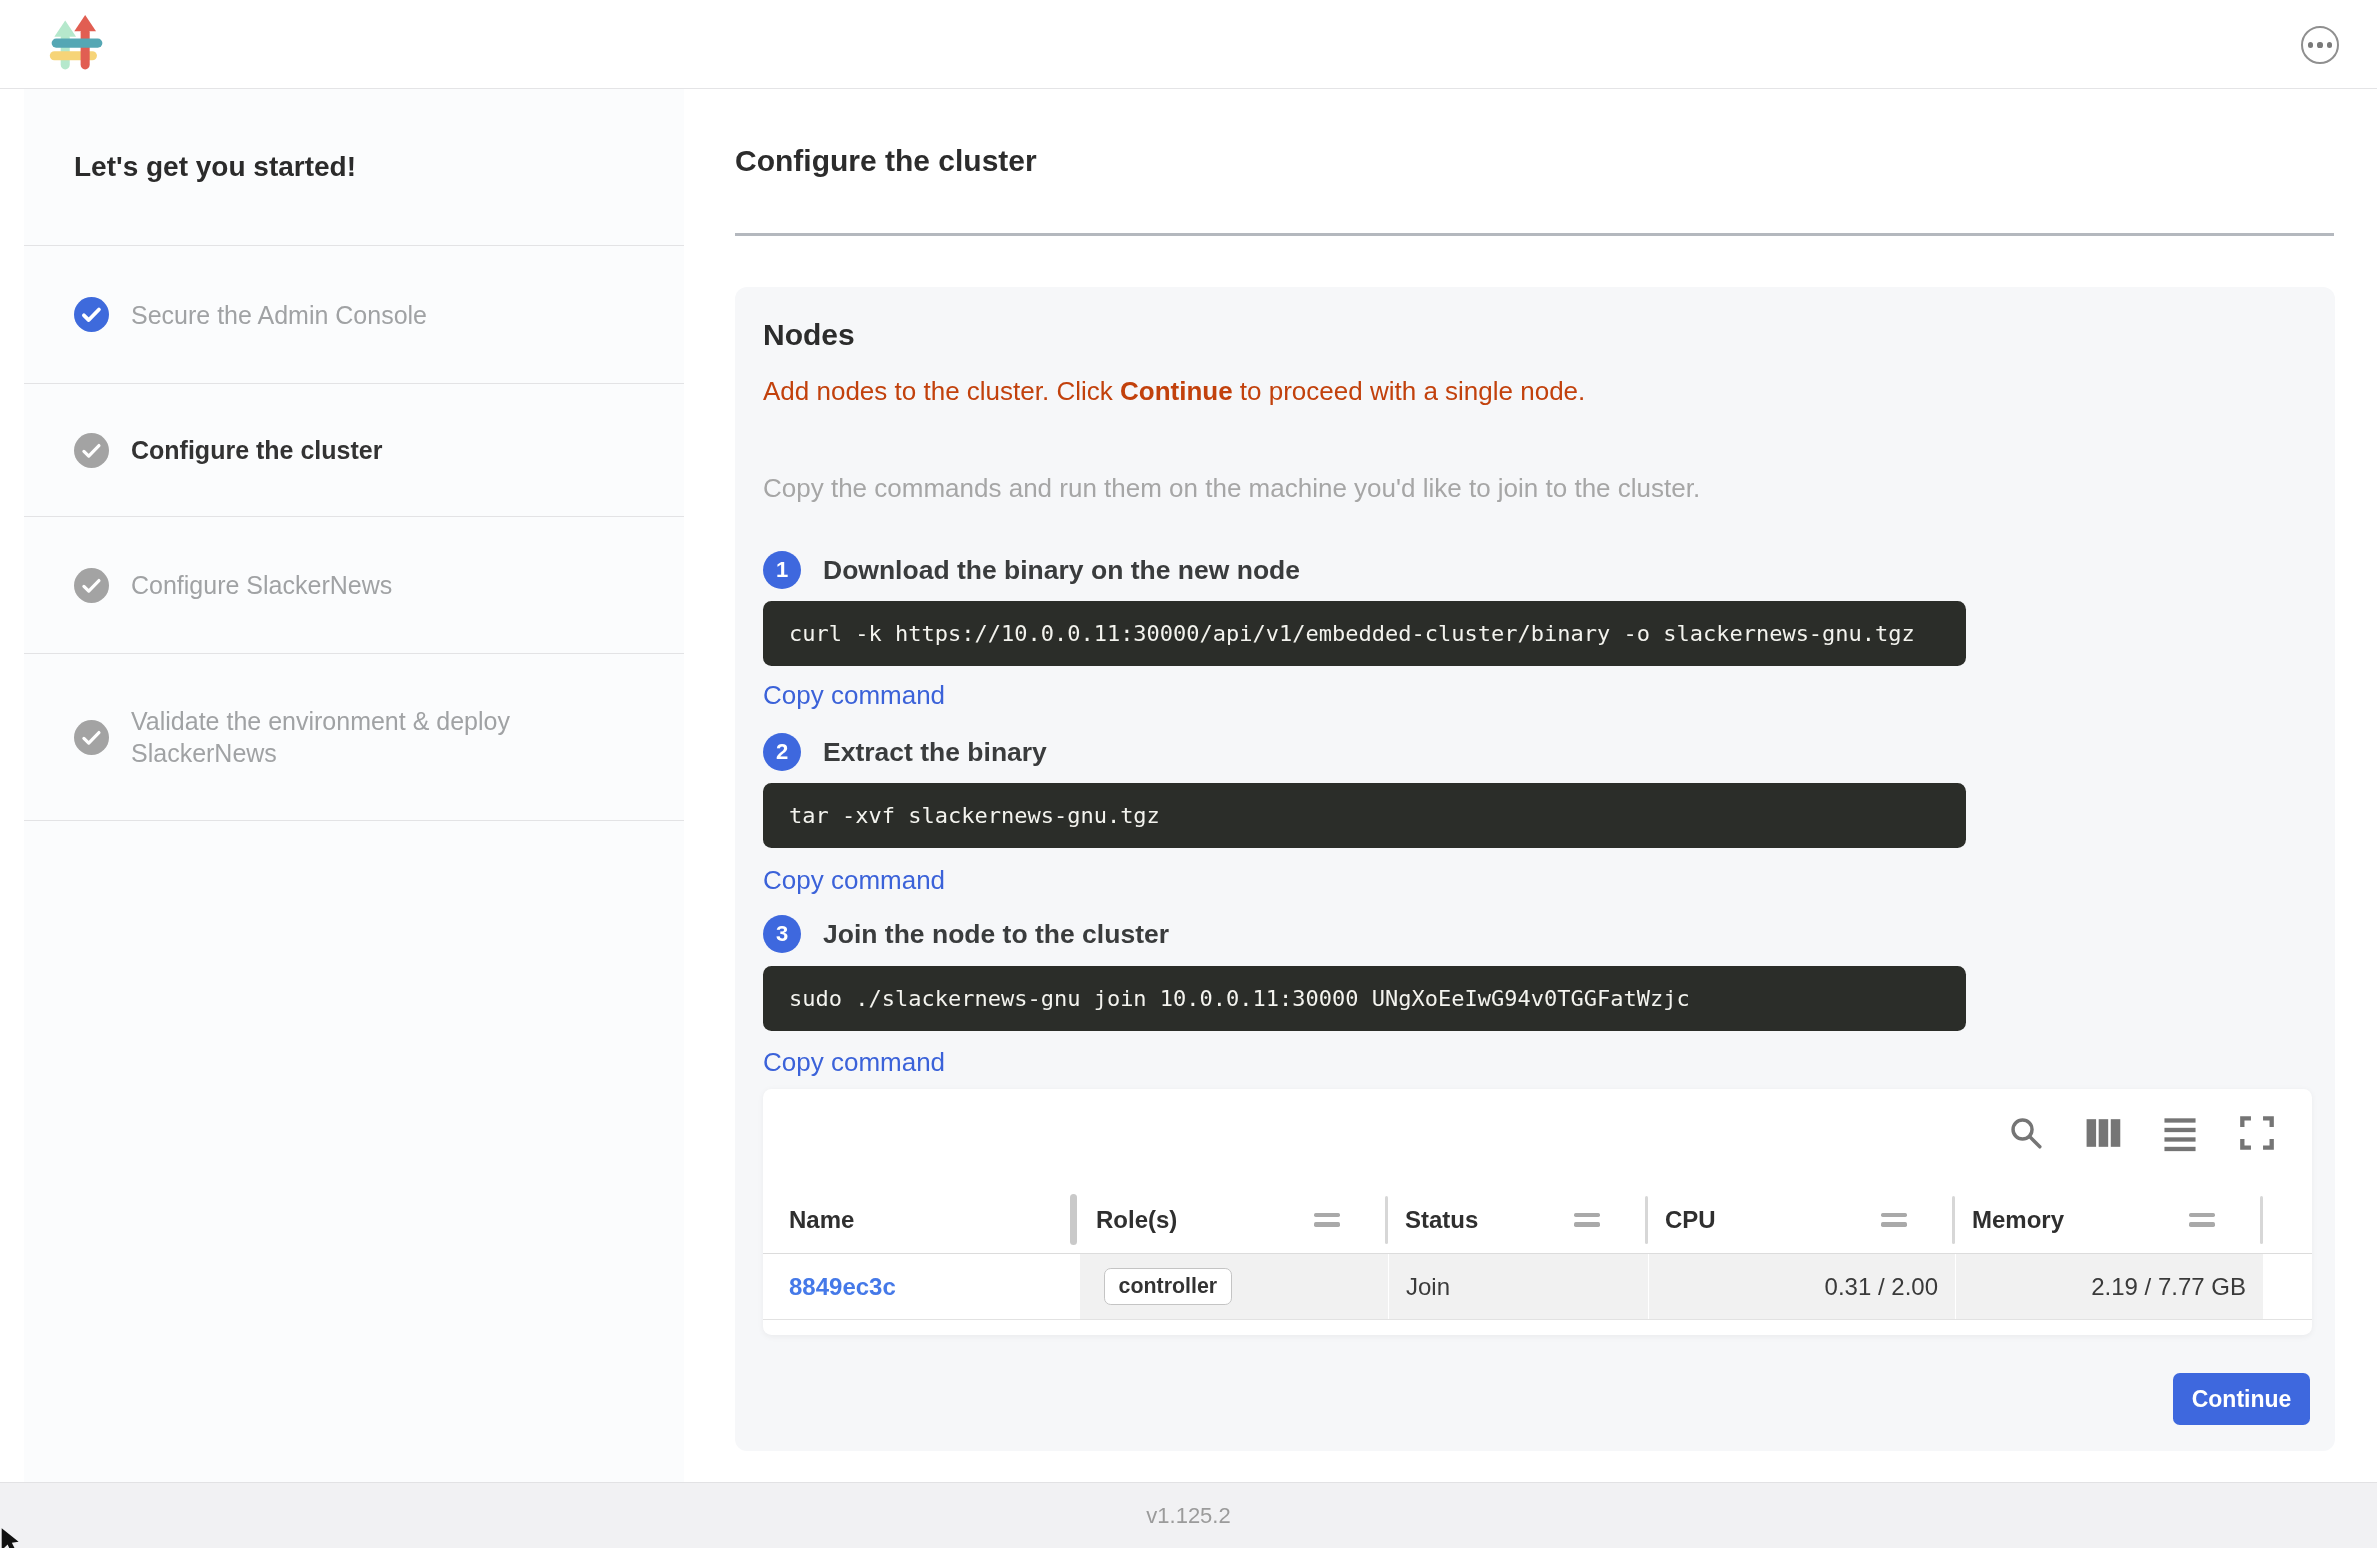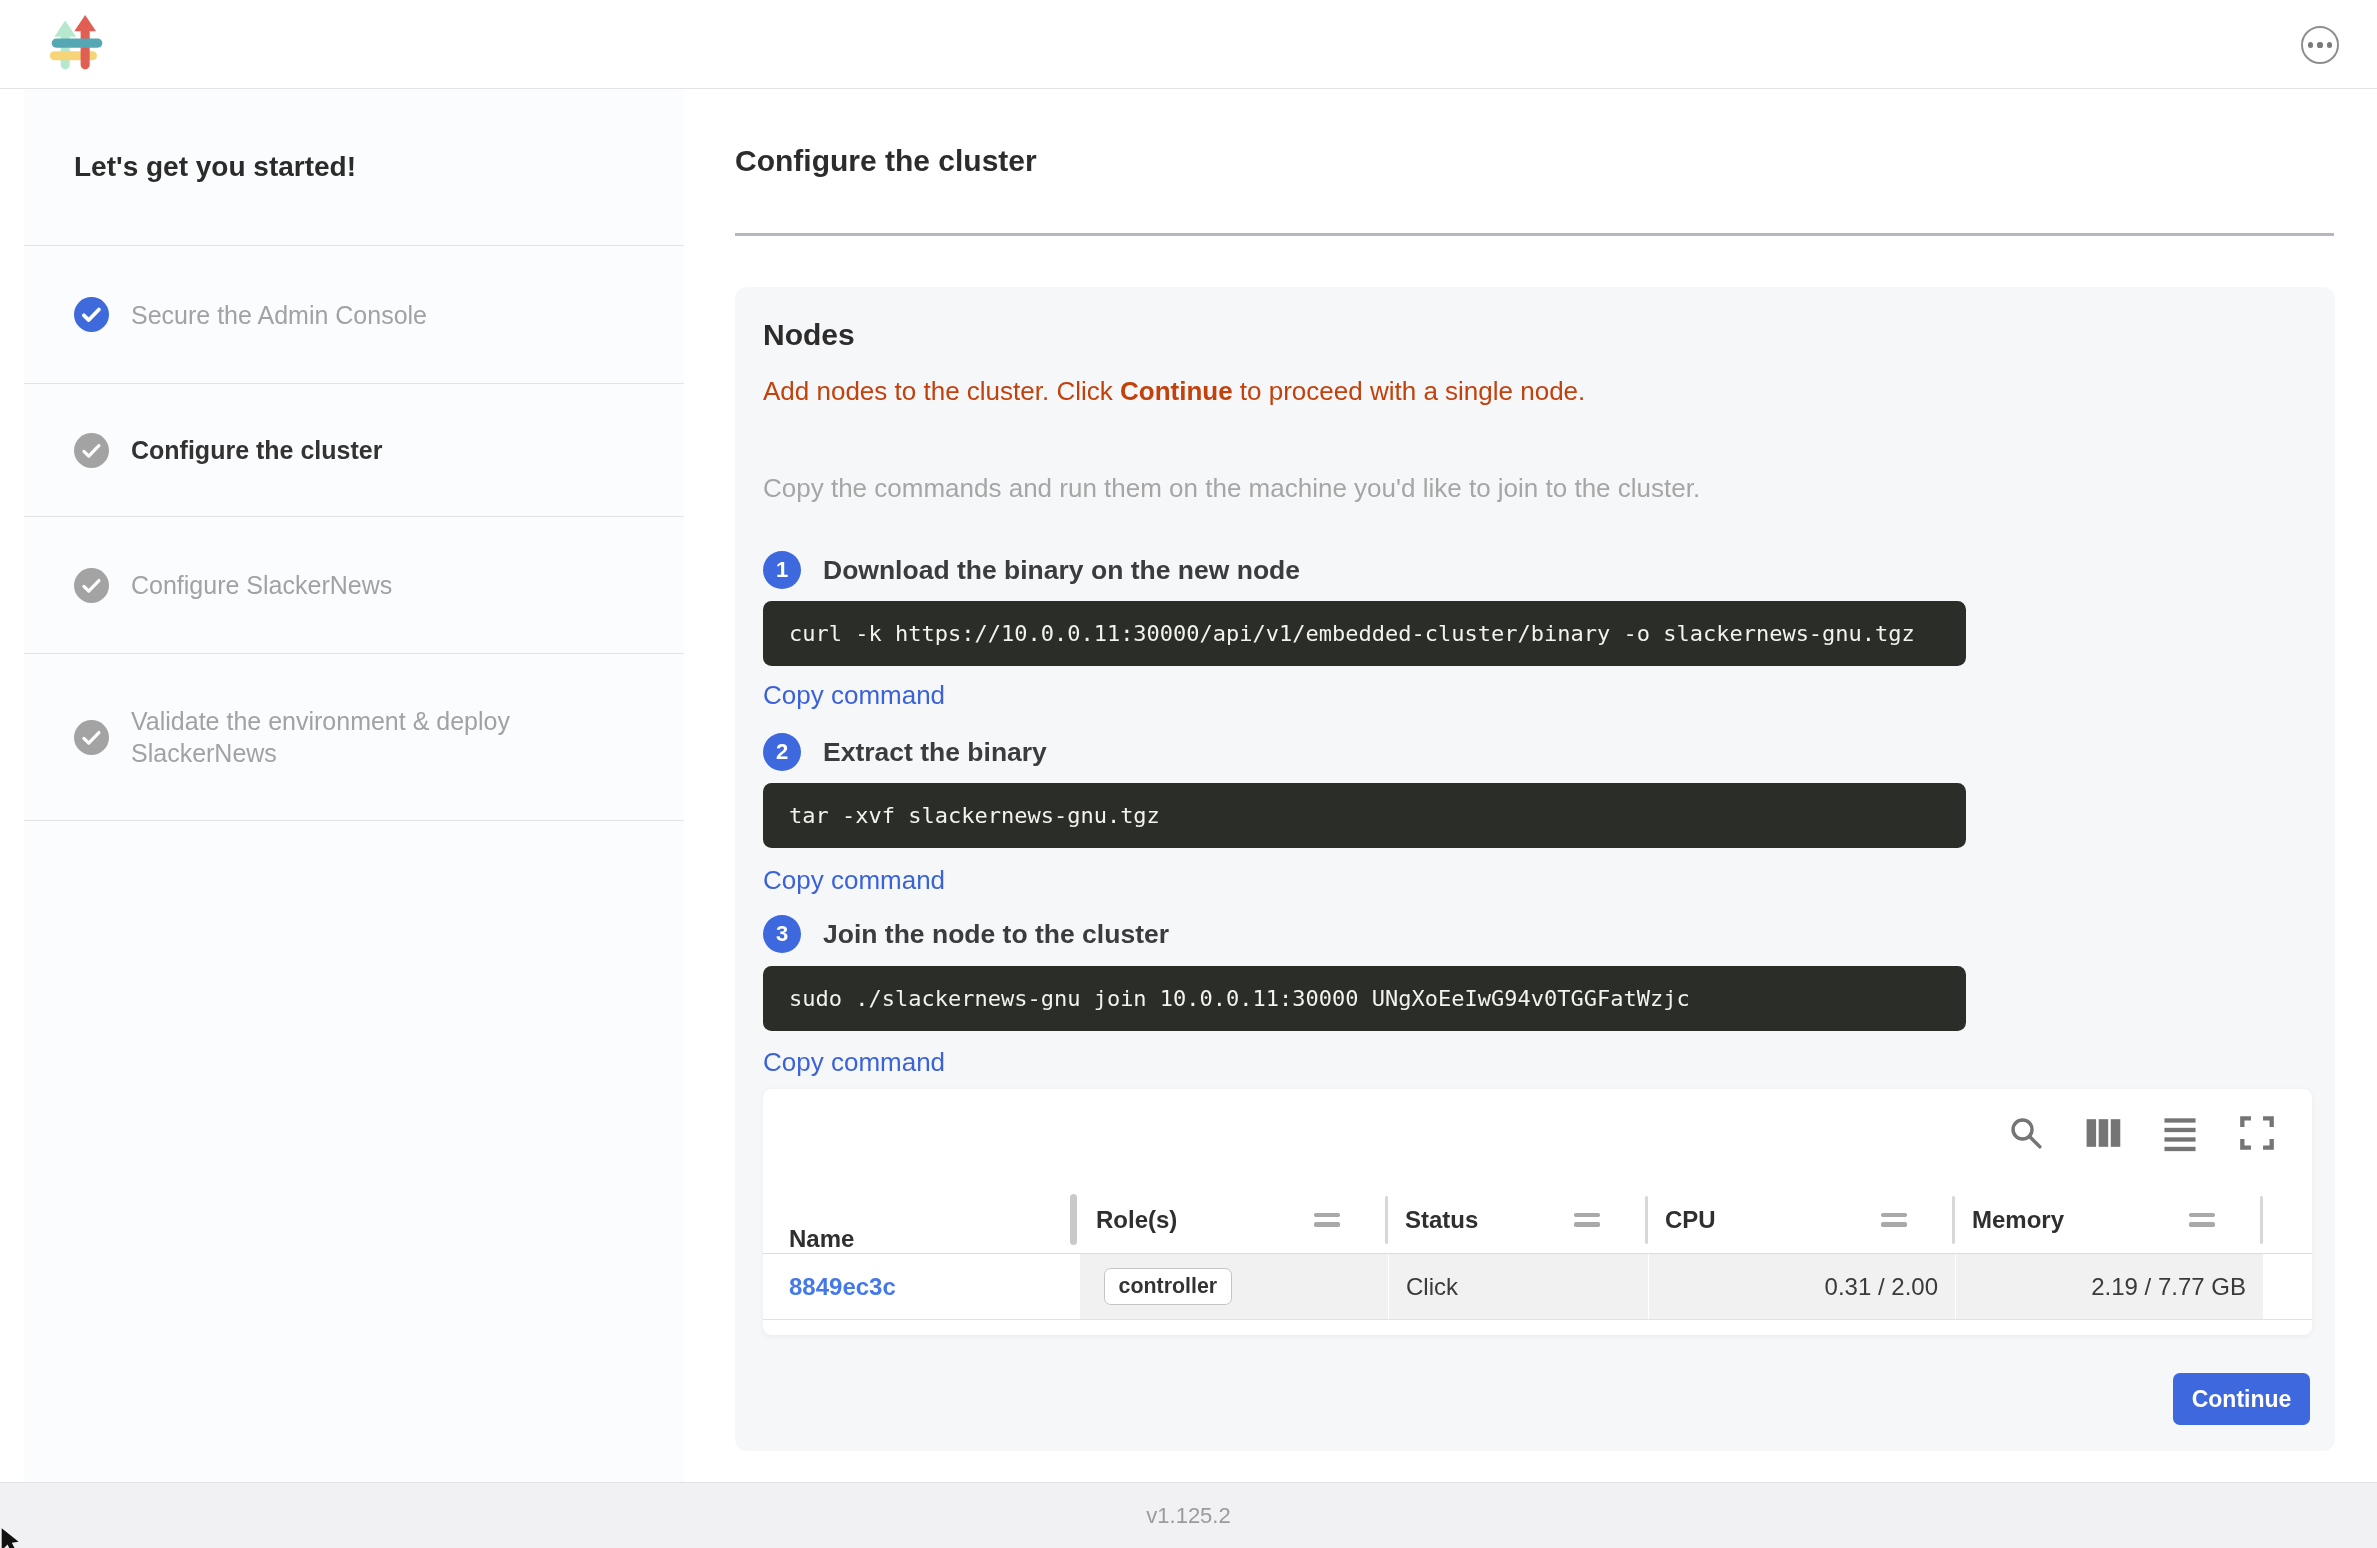--- a/index.html
+++ b/index.html
@@ -54,21 +54,21 @@
   .panel-toolbar{position:absolute;top:24px;right:36px;display:flex;gap:38px;align-items:center;}
   .tool-btn{width:39px;height:39px;background:none;border:none;padding:0;cursor:pointer;
             display:flex;align-items:center;justify-content:center;}
   .ntable{position:absolute;left:0;right:0;top:98px;}
   .trow{display:flex;}
   .th,.td{box-sizing:border-box;}
   .col0{width:316px;} .col1{width:309px;} .col2{width:260px;} .col3{width:307px;} .col4{width:308px;}
   .thead .trow{border-bottom:1.7px solid #dcdcdc;}
   .th{position:relative;height:66px;display:flex;align-items:center;padding-left:17px;
       font-size:24px;font-weight:bold;color:#2f2f2f;background:#fff;cursor:pointer;}
-  .th.col0{padding-left:26px;align-items:flex-end;}
+  .th.col0{padding-left:26px;}
   .th .grip{position:absolute;right:48px;top:26px;display:flex;flex-direction:column;gap:5.1px;cursor:grab;}
   .th .grip i{display:block;width:26px;height:4.3px;background:#a9a9a9;border-radius:1.7px;}
   .th .vsep{position:absolute;right:0;top:8.5px;width:3.4px;height:48px;background:#d7d7d7;border-radius:1.7px;}
   .th .pill{position:absolute;right:1.7px;top:6.8px;width:7.7px;height:51px;background:#c9c9c9;border-radius:4.3px;cursor:col-resize;}
   .tbody .trow{border-bottom:1.7px solid #e2e2e2;}
   .td{height:65px;display:flex;align-items:center;padding-left:17px;font-size:24px;color:#3a3a3a;background:#f1f1f1;}
   .td.col0{background:#fff;padding-left:26px;}
   .td + .td{border-left:1.7px solid #fff;}
   .td.num{justify-content:flex-end;padding-right:17px;}
   .name-link{color:#4579e8;font-weight:600;text-decoration:none;cursor:pointer;}
@@ -260,21 +260,21 @@
             </div>
           </div>
           <div class="tbody">
             <div class="trow">
               <div class="td col0">
                 <a class="name-link">8849ec3c</a>
               </div>
               <div class="td col1">
                 <span class="chip">controller</span>
               </div>
-              <div class="td col2">Click</div>
+              <div class="td col2">Join</div>
               <div class="td col3 num">0.31 / 2.00</div>
               <div class="td col4 num">2.19 / 7.77 GB</div>
             </div>
           </div>
         </div>
       </div>
 
       <button class="continue-btn">Continue</button>
     </div>
   </div>

